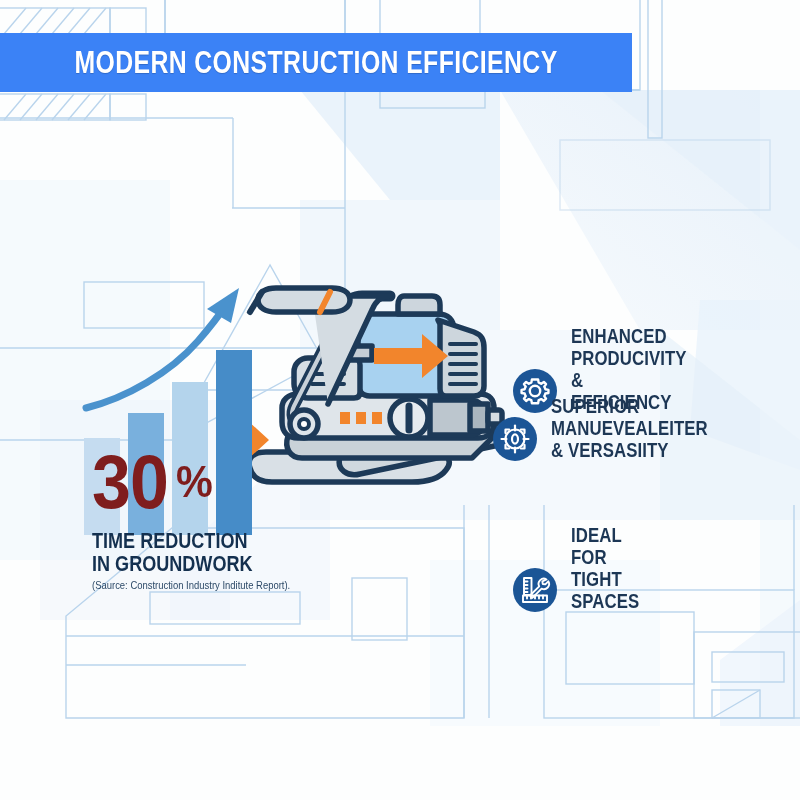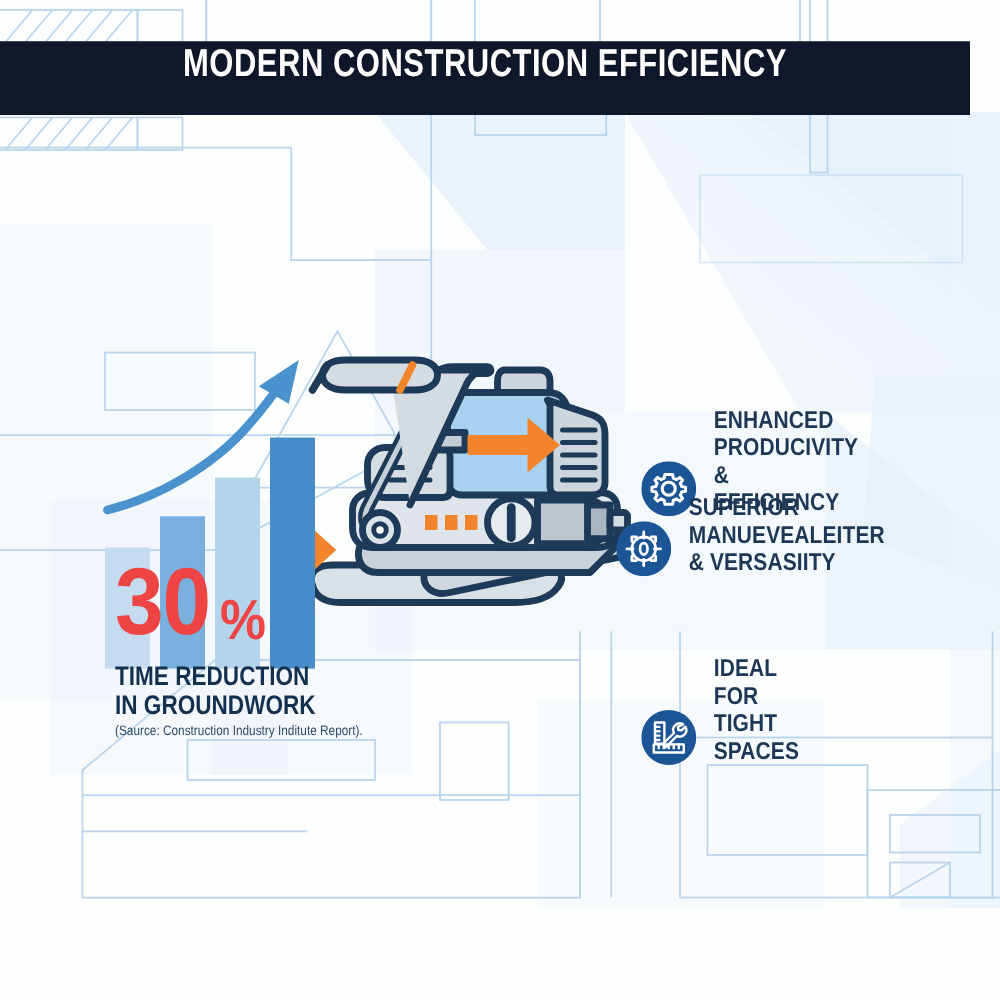--- a/index.html
+++ b/index.html
@@ -21,23 +21,24 @@
     position: absolute;
     left: 0; top: 0;
     width: 800px; height: 800px;
     pointer-events: none;
   }
 
   
   .banner {
     position: absolute;
     left: 0;
-    width: 776px;
-    background: #0f172a;
+    width: 632px;
+    background: #3b82f6;
     display: flex;
+    align-items: center;
     justify-content: center;
     z-index: 30;
   }
   .banner-top { top: 33px; height: 59px; }
   .banner-bottom { top: 726px; height: 62px; }
   .banner-title {
     color: #ffffff;
     font-weight: bold;
     font-size: 31px;
     letter-spacing: 0.5px;
@@ -58,22 +59,22 @@
     z-index: 20;
   }
   .bars { position: absolute; left: 0; top: 0; }
   .growth-arrow { position: absolute; left: 0; top: 0; }
 
   .stat-number {
     position: absolute;
     left: 14px;
     top: 163px;
     display: flex;
-    align-items: flex-end;
-    color: #ef4444;
+    align-items: center;
+    color: #7f1d1d;
     font-weight: bold;
     z-index: 5;
   }
   .stat-value {
     font-size: 76px;
     line-height: 0.9;
     letter-spacing: -1px;
     transform: scaleX(0.92);
     transform-origin: left bottom;
   }

